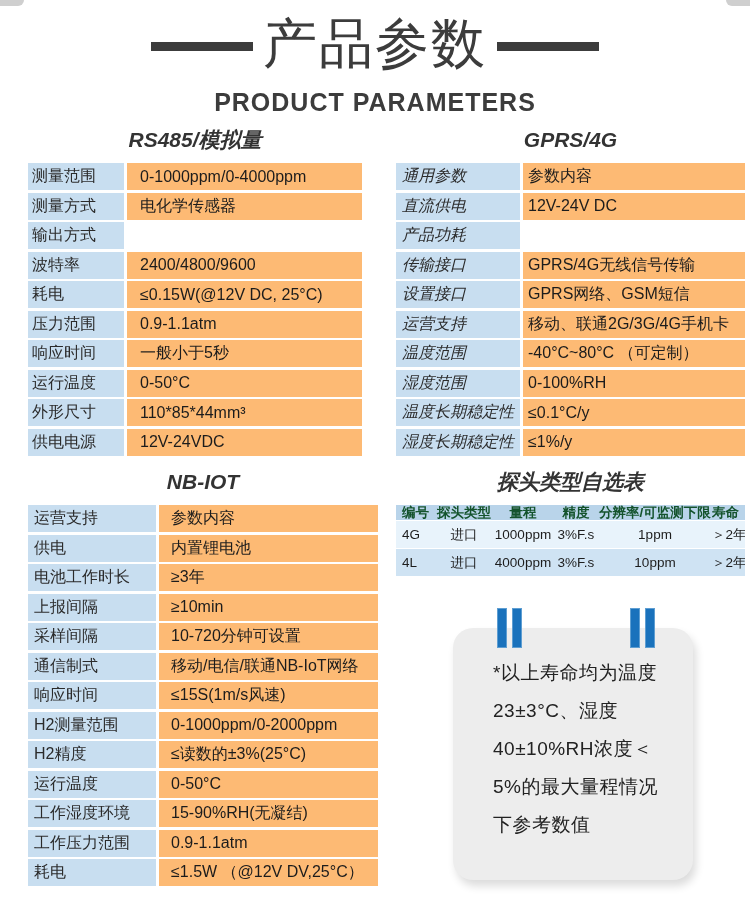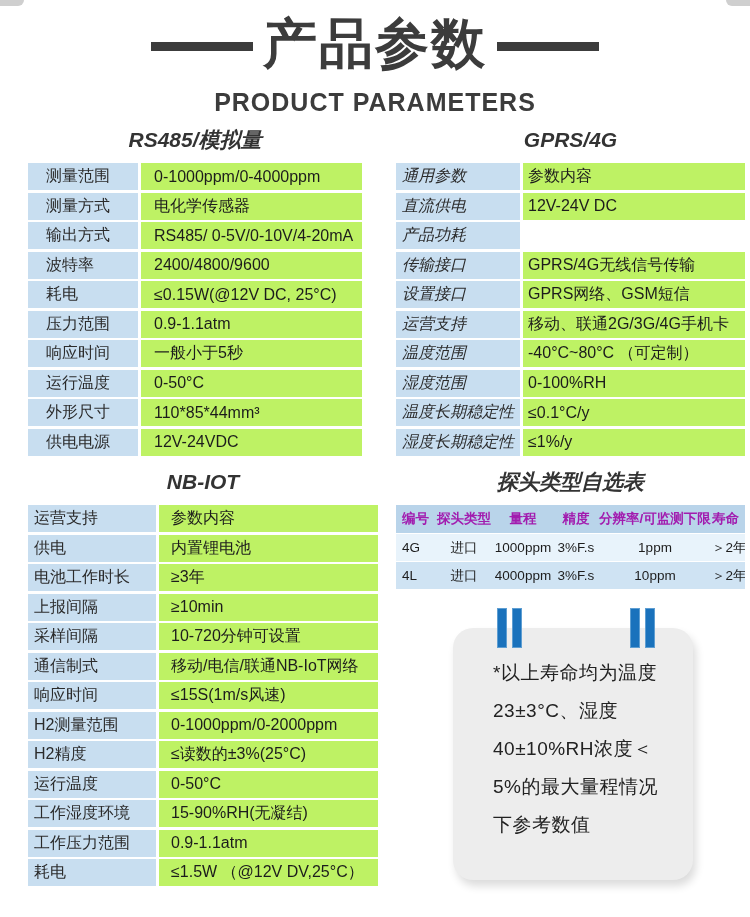--- a/index.html
+++ b/index.html
@@ -1,48 +1,48 @@
 <!DOCTYPE html>
 <html><head>
 <meta charset="utf-8">
 <style>
   html,body{margin:0;padding:0;}
   .page{position:relative;width:750px;height:917px;background:#ffffff;overflow:hidden;
         font-family:"Liberation Sans","DejaVu Sans",sans-serif;color:#1d1d1d;}
   
   .title-row{display:flex;align-items:center;justify-content:center;margin-top:6px;height:74px;}
   .title-dash{width:102px;height:9px;background:#3c3c3c;margin:6px 10px 0 10px;}
-  .main-title{font-size:54px;font-weight:bold;color:#3c3c3c;letter-spacing:2px;line-height:74px;}
+  .main-title{font-size:54px;font-weight:normal;color:#3c3c3c;letter-spacing:2px;line-height:74px;}
   .sub-title{text-align:center;font-size:25px;font-weight:bold;color:#3c3c3c;letter-spacing:1px;margin-top:8px;}
   .corner{position:absolute;top:0;width:24px;height:6px;background:#cfcfcf;}
   .corner.left{left:0;border-radius:0 0 10px 0;}
   .corner.right{right:0;border-radius:0 0 0 10px;}
   
   section{position:absolute;}
   #sec-rs485{left:28px;top:126px;width:334px;}
   #sec-gprs {left:396px;top:126px;width:349px;}
   #sec-nbiot{left:28px;top:468px;width:350px;}
   #sec-probe{left:396px;top:468px;width:349px;}
   #note-area{position:absolute;left:396px;top:600px;width:349px;height:300px;}
   .section-title{height:28px;line-height:28px;text-align:center;font-size:21px;font-weight:bold;
                  color:#333;margin-bottom:9px;font-style:italic;}
   
   .kv-row{display:flex;height:27px;margin-bottom:2.5px;}
   .kv-label{background:#c8def0;display:flex;align-items:center;font-size:16px;color:#2b2b2b;flex-shrink:0;}
-  .kv-value{background:#bef264;display:flex;align-items:center;font-size:16px;color:#1c1c1c;
+  .kv-value{background:#fdba74;display:flex;align-items:center;font-size:16px;color:#1c1c1c;
             flex:1;margin-left:3px;white-space:nowrap;overflow:hidden;}
-  #sec-rs485 .kv-label{width:92px;padding-left:18px;}
+  #sec-rs485 .kv-label{width:92px;padding-left:4px;}
   #sec-rs485 .kv-value{padding-left:13px;}
   #sec-gprs  .kv-label{width:118px;padding-left:6px;font-style:italic;}
   #sec-gprs  .kv-value{padding-left:5px;}
   #sec-nbiot .kv-label{width:122px;padding-left:6px;}
   #sec-nbiot .kv-value{padding-left:12px;}
   
   .p-row{display:flex;height:27px;margin-bottom:1px;align-items:center;}
-  .p-head{background:#b9d4ea;font-weight:bold;font-size:13px;color:#a21caf;height:28px;}
+  .p-head{background:#b9d4ea;font-weight:bold;font-size:13px;color:#14532d;height:15px;}
   .p-row .c{text-align:center;font-size:13.5px;white-space:nowrap;overflow:hidden;}
   .p-row .c0{width:34px;text-align:left;padding-left:6px;}
   .p-row .c1{width:56px;}
   .p-row .c2{width:62px;}
   .p-row .c3{width:44px;}
   .p-row .c4{width:114px;}
   .p-row .c5{width:33px;text-align:left;}
   .p-data:nth-of-type(odd){background:#e8f3fb;}
   .p-data:nth-of-type(even){background:#cfe3f3;}
   
@@ -76,21 +76,20 @@
           <div class="kv-value">0-1000ppm/0-4000ppm</div>
         </div>
 
         <div class="kv-row">
           <div class="kv-label">测量方式</div>
           <div class="kv-value">电化学传感器</div>
         </div>
 
         <div class="kv-row">
           <div class="kv-label">输出方式</div>
-          <div class="kv-value">RS485/ 0-5V/0-10V/4-20mA</div>
         </div>
 
         <div class="kv-row">
           <div class="kv-label">波特率</div>
           <div class="kv-value">2400/4800/9600</div>
         </div>
 
         <div class="kv-row">
           <div class="kv-label">耗电</div>
           <div class="kv-value">≤0.15W(@12V DC, 25°C)</div>

